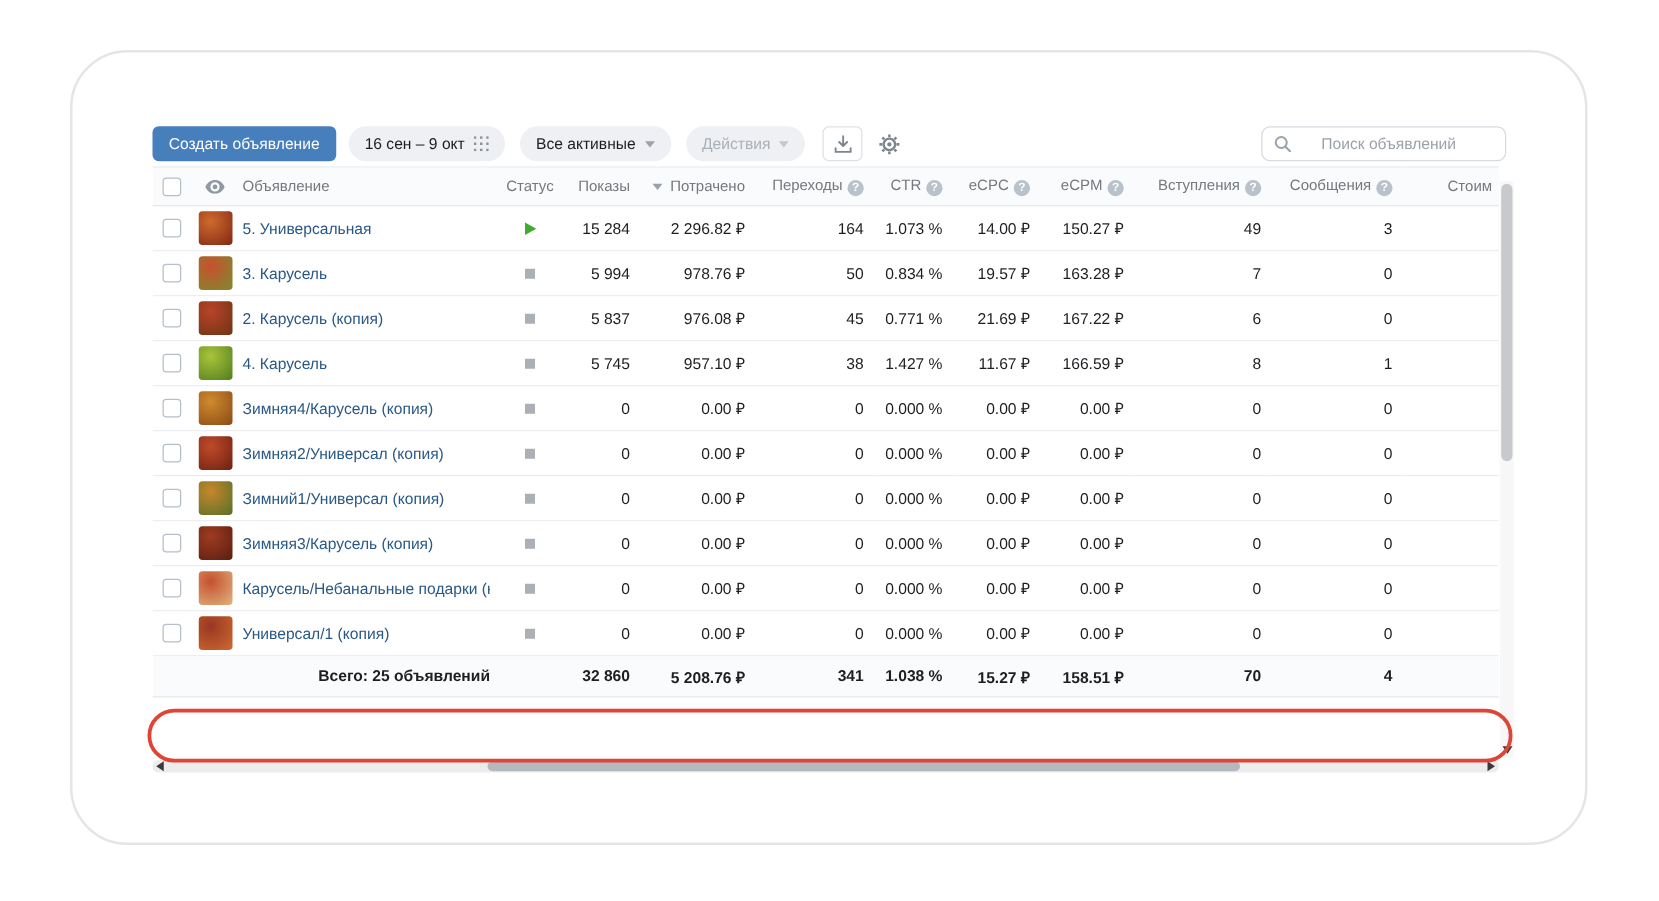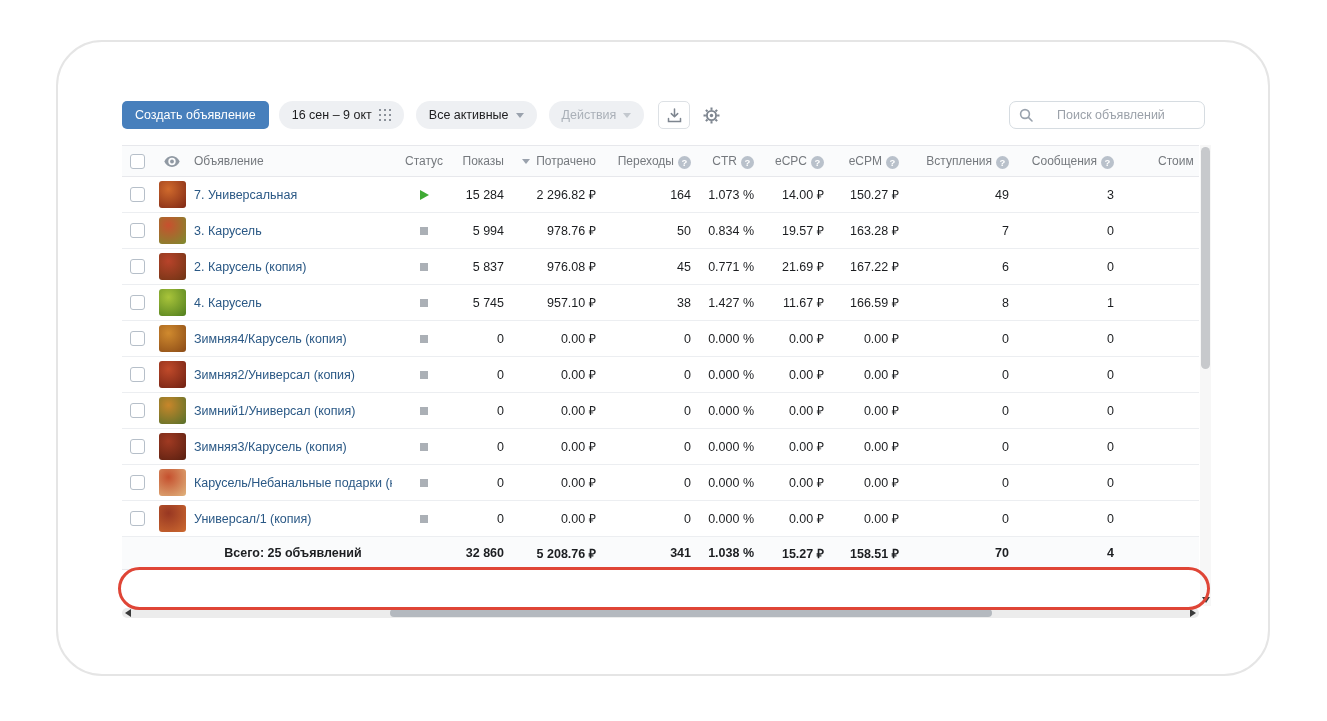--- a/index.html
+++ b/index.html
@@ -42,21 +42,21 @@
     border:1px solid #d6dce1; border-radius:7px;
     display:flex; align-items:center; padding:0 9px; gap:24px;
   }
   .search input {
     border:none; outline:none; width:100%; font-size:12.5px; font-family:inherit; color:#333;
     background:transparent; padding:0;
   }
   .search input::placeholder { color:#9ba1a9; }
   
   .table-wrap {
-    position:absolute; left:64px; top:103px; width:1077px; height:461px; overflow:hidden;
+    position:absolute; left:64px; top:91px; width:1077px; height:461px; overflow:hidden;
   }
   table { border-collapse:collapse; table-layout:fixed; width:1140px; }
   thead th {
     height:31px; background:#fafbfc; border-top:1px solid #e7e8ec; border-bottom:1px solid #e7e8ec;
     font-size:12px; font-weight:400; color:#75797e; text-align:left; padding:0;
   }
   tbody td { height:36px; border-bottom:1px solid #eceef1; font-size:12.5px; color:#1c1e21; padding:0; }
   tfoot td {
     height:33px; background:#fafbfc; border-top:1px solid #e7e8ec; border-bottom:1px solid #e7e8ec;
     font-size:12.5px; font-weight:bold; color:#1c1e21; padding:0;
@@ -82,21 +82,21 @@
     display:inline-block; width:13px; height:13px; border-radius:50%;
     background:#b9c1cb; color:#fff; font-size:9.5px; line-height:13px; text-align:center;
     margin-left:4px; font-weight:bold; vertical-align:-1px;
   }
   .sort-caret {
     display:inline-block; width:0; height:0;
     border-left:4px solid transparent; border-right:4px solid transparent;
     border-top:5px solid #9aa2ad; margin-right:6px; vertical-align:1px;
   }
   .cost-col { padding-left:36px !important; text-align:left; }
-  .totals-label { padding-left:72px !important; text-align:center; }
+  .totals-label { padding-left:72px !important; text-align:right; }
   
   .vscroll {
     position:absolute; left:1142px; top:103px; width:11px; height:461px; background:#f7f7f7;
   }
   .vscroll-thumb {
     position:absolute; left:1px; top:2px; width:9px; height:222px; background:#c7c9cc; border-radius:5px;
     cursor:pointer;
   }
   .vscroll-down {
     position:absolute; left:2px; bottom:3px; width:0; height:0;
@@ -242,21 +242,21 @@
           <th class="num"><span>Сообщения</span><span class="help">?</span></th>
           <th class="cost-col">Стоим</th>
         </tr>
       </thead>
       <tbody>
     <tr>
       <td class="c-center"><input type="checkbox" class="checkbox" style=""></td>
       <td>
               <div class="thumb" style="background: radial-gradient(circle at 35% 30%, rgb(208, 106, 44), rgb(126, 39, 21));"></div>
             </td>
-      <td class="name-col"><a class="ad-link">7. Универсальная</a></td>
+      <td class="name-col"><a class="ad-link">5. Универсальная</a></td>
       <td class="c-center"><span class="status-icon active"></span></td>
       <td class="num">15 284</td>
       <td class="num">2 296.82 ₽</td>
       <td class="num">164</td>
       <td class="num">1.073 %</td>
       <td class="num">14.00 ₽</td>
       <td class="num">150.27 ₽</td>
       <td class="num">49</td>
       <td class="num">3</td>
       <td></td>

